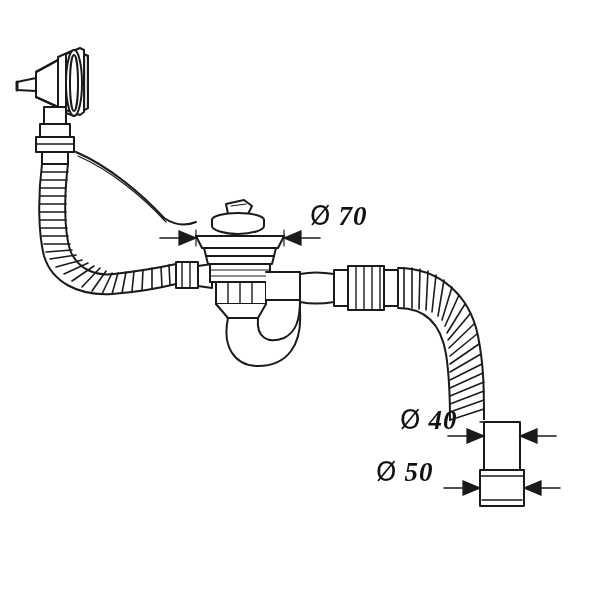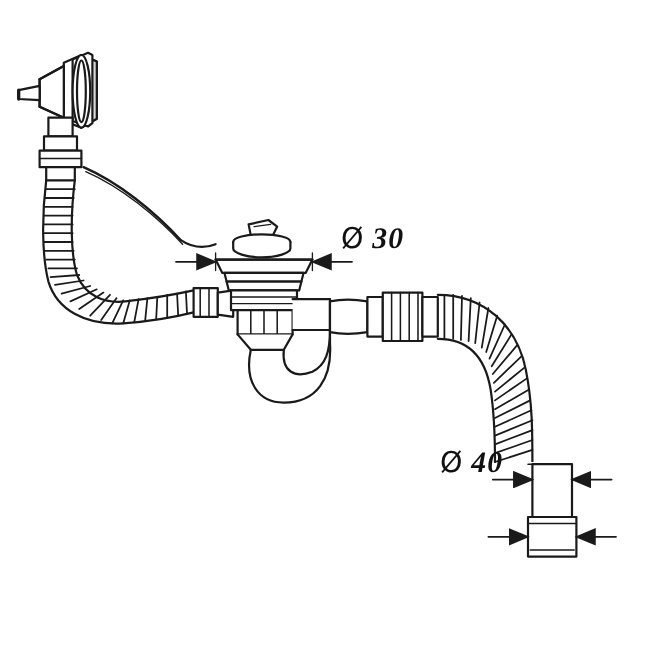--- a/index.html
+++ b/index.html
@@ -232,21 +232,24 @@
 
       <g fill="none">
         <path d="M444,488 L480,488" stroke-width="1.6" marker-end="url(#arrowR)"></path>
         <path d="M560,488 L524,488" stroke-width="1.6" marker-end="url(#arrowR)"></path>
       </g>
 
     </g>
   </svg>
 
   <div class="dim-label" style="left:310px; top:201px;">
-    <span class="phi">Ø</span><span>30</span>
+    <span class="phi">Ø</span><span>70</span>
   </div>
 
   <div class="dim-label" style="left:400px; top:405px;">
     <span class="phi">Ø</span><span>40</span>
   </div>
 
+  <div class="dim-label" style="left:376px; top:457px;">
+    <span class="phi">Ø</span><span>50</span>
+  </div>
 
 </div>
 
 </body></html>

